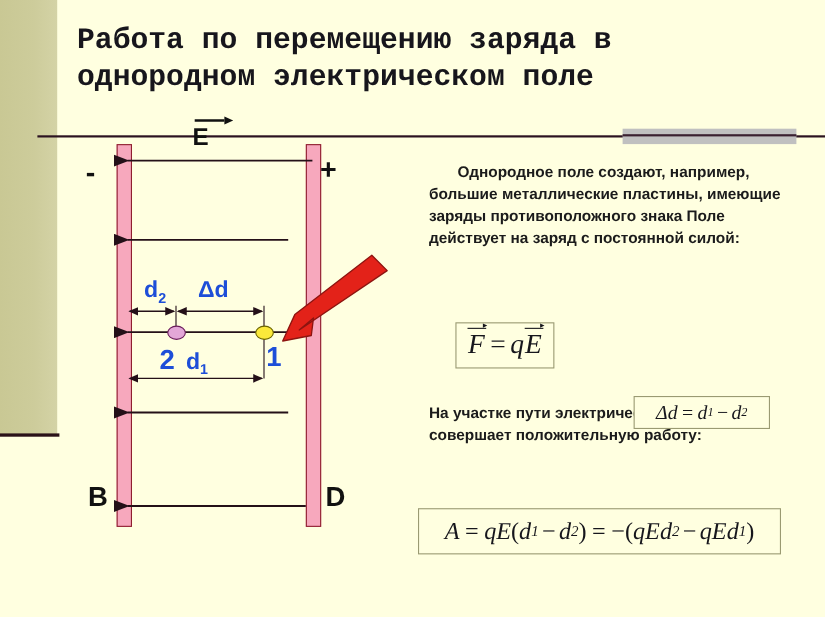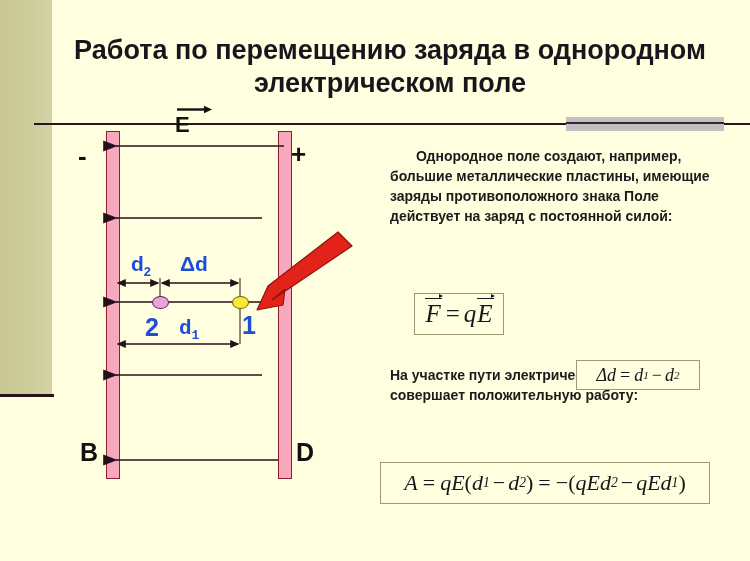--- a/index.html
+++ b/index.html
@@ -26,24 +26,24 @@
   .side-strip-rule {
     position: absolute;
     left: 0; top: 394px;
     width: 54px; height: 3px;
     background: #2a1118;
   }
 
   
   .title {
     position: absolute;
-    left: 70px; top: 34px;
+    left: 70px; top: 22px;
     width: 640px;
-    text-align: center;
-    font-family: Liberation Sans, sans-serif;
+    text-align: left;
+    font-family: Liberation Mono, monospace;
     font-size: 27px;
     font-weight: 700;
     line-height: 1.22;
     color: #17161c;
   }
 
   
   .divider {
     position: absolute;
     left: 34px; top: 123px;
@@ -141,21 +141,21 @@
     font-size: 21px;
     font-weight: 700;
     color: #1d4ed8;
     line-height: 1;
     font-family: "Liberation Sans", sans-serif;
   }
   .dlabel sub { font-size: 13px; }
   .lab-d2  { left: 131px; top: 253px; }
   .lab-dd  { left: 180px; top: 253px; }
   .lab-2   { left: 145px; top: 315px; font-size: 25px; }
-  .lab-d1  { left: 179px; top: 318px; font-family: Liberation Mono, monospace; }
+  .lab-d1  { left: 169px; top: 318px; }
   .lab-1   { left: 242px; top: 313px; font-size: 25px; }
 
   
   .rtext {
     position: absolute;
     color: #1b1b1b;
     font-size: 14px;
     line-height: 1.44;
     font-family: "Liberation Sans", sans-serif;
     font-weight: 600;

